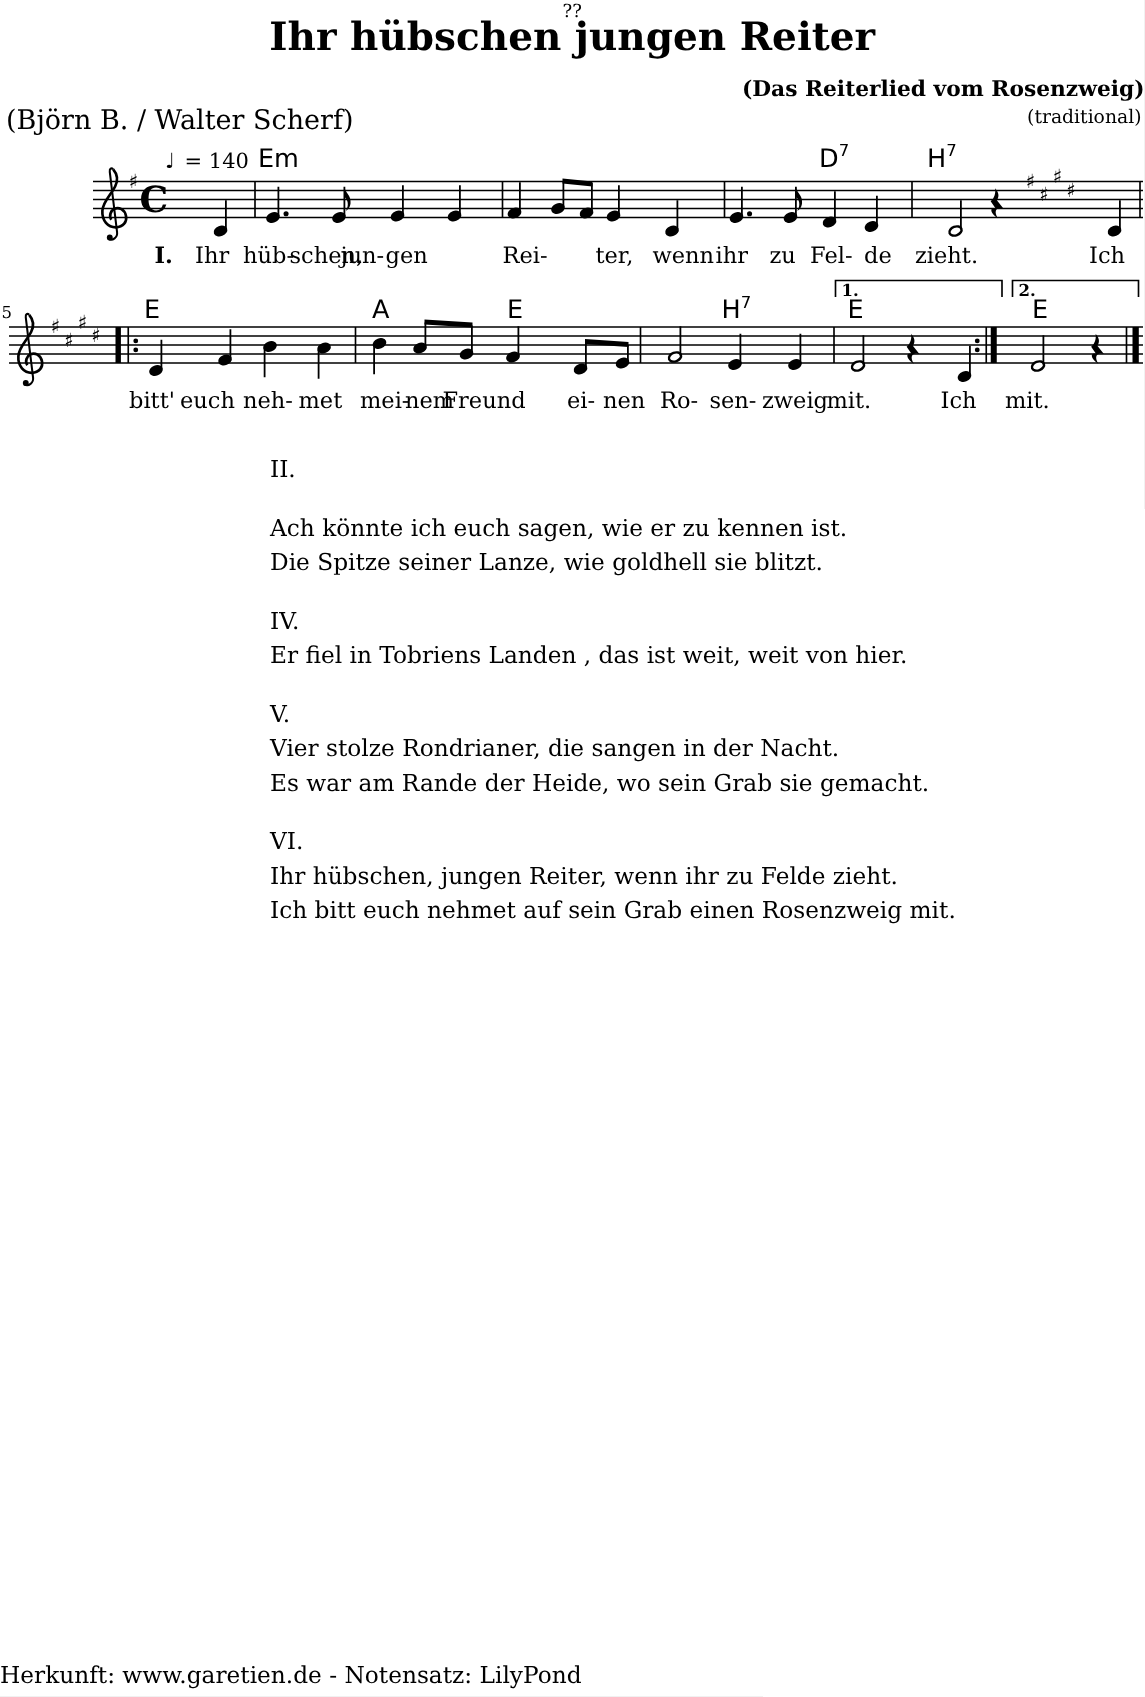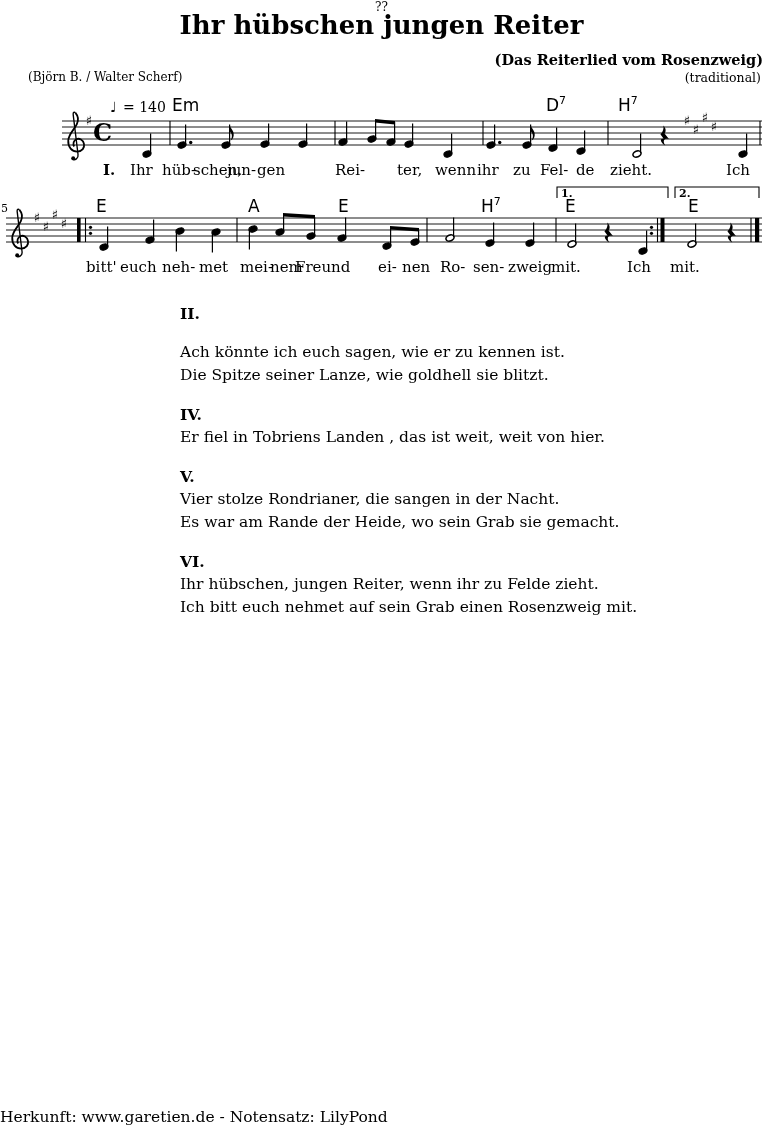--- a/index.html
+++ b/index.html
@@ -5,26 +5,26 @@
   html,body{margin:0;padding:0;background:#e8e8e8;}
   .page{
     position:relative;width:763px;height:1131px;background:#ffffff;
     font-family:"DejaVu Serif",serif;color:#000;overflow:hidden;margin:0 auto;
   }
   .marker{position:absolute;top:0px;left:0;width:763px;text-align:center;font-size:12px;}
   .title{position:absolute;top:10px;left:0;width:763px;text-align:center;
          font-size:26px;font-weight:bold;margin:0;}
   .subtitle{position:absolute;top:51px;left:0;width:763px;text-align:right;
             font-size:14.5px;font-weight:bold;}
-  .attr-left{position:absolute;top:70px;left:4px;font-size:12px;margin-left:24px;}
+  .attr-left{position:absolute;top:70px;left:4px;font-size:18px;}
   .attr-right{position:absolute;top:70px;right:2px;font-size:12.5px;}
   #score{position:absolute;top:0;left:0;}
   #verses{position:absolute;top:302px;left:180px;width:470px;font-size:15.5px;line-height:23px;}
   .verse{margin-bottom:16px;}
-  .verse-num{font-weight:bold;}
+  .verse-num{font-weight:normal;}
   .footer{position:absolute;top:1108px;left:0;width:763px;text-align:left;font-size:15.5px;}
 </style>
 </head>
 <body>
 
 <div class="page">
   <div class="marker">??</div>
   <h1 class="title">Ihr hübschen jungen Reiter</h1>
   <div class="subtitle">(Das Reiterlied vom Rosenzweig)</div>
   <div class="attr-left">(Björn B. / Walter Scherf)</div>

